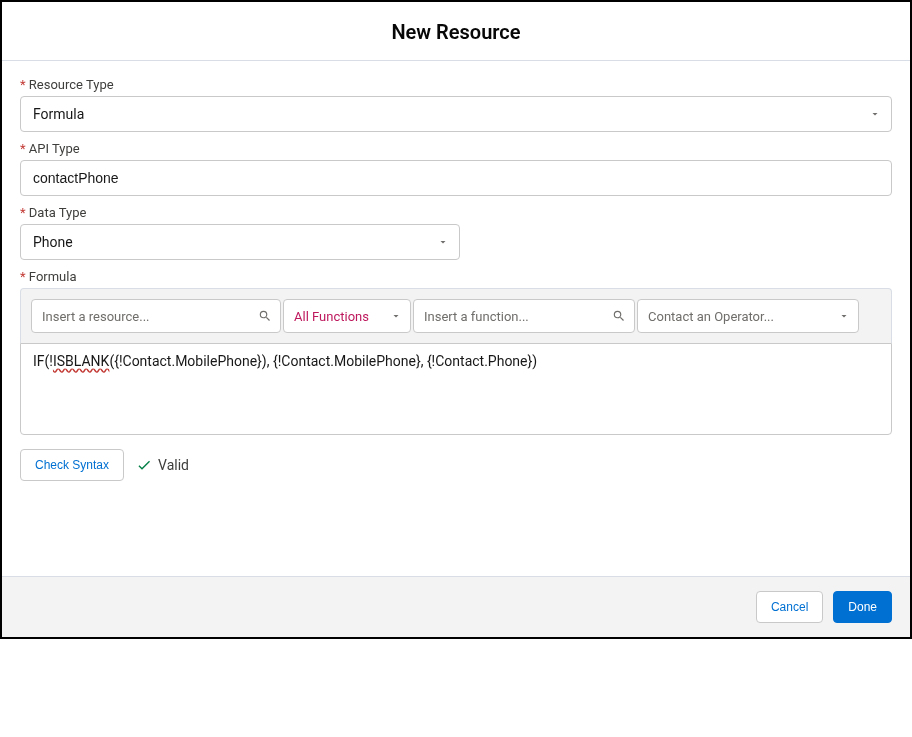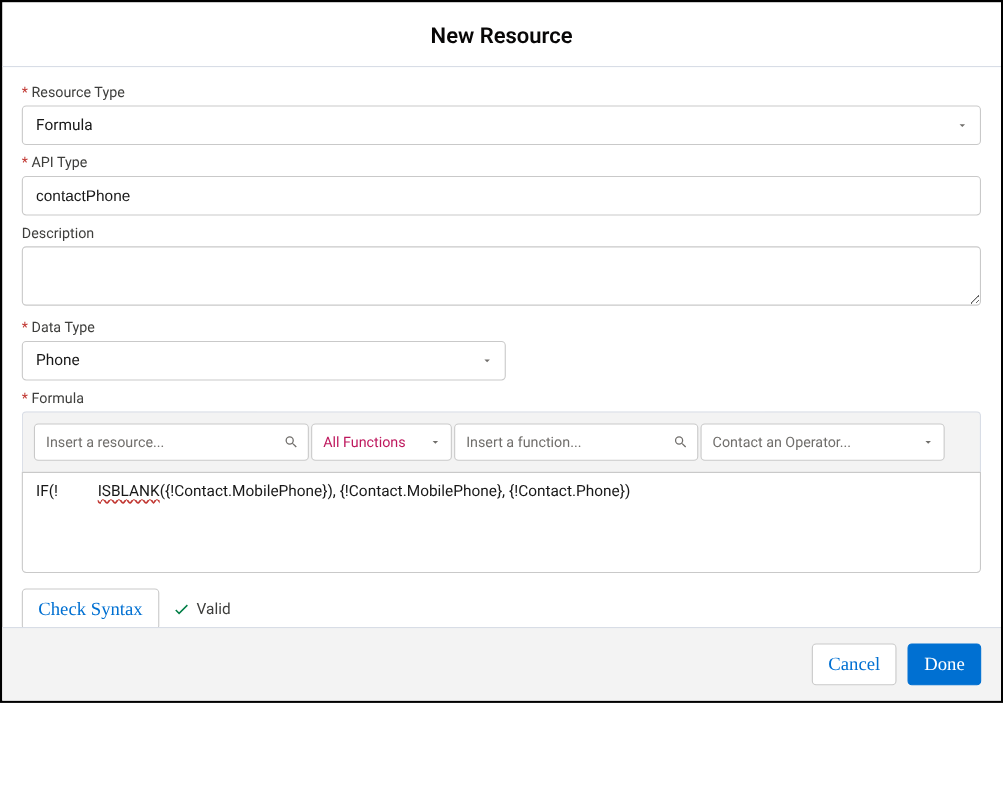--- a/index.html
+++ b/index.html
@@ -120,37 +120,35 @@
     padding: 8px 12px;
     font-size: 14px;
     line-height: 1.4;
     resize: both;
     font-family: inherit;
   }
   .formula-text .squiggly {
     text-decoration: underline wavy #c23934;
     text-decoration-skip-ink: none;
     text-underline-offset: 2px;
-    margin-left: 36px;
   }
   .syntax-row {
     margin-top: 14px;
     display: flex;
     align-items: center;
     gap: 12px;
   }
   .btn {
     border: 1px solid #c9c9c9;
     background: #fff;
     border-radius: 4px;
     padding: 8px 14px;
-    font-size: 17px;
+    font-size: 12px;
     cursor: pointer;
     color: #181818;
-    font-family: Liberation Serif, serif;
   }
   .btn-link { color: #0070d2; }
   .btn-brand {
     background: #0070d2;
     border-color: #0070d2;
     color: #fff;
     font-weight: 500;
   }
   .valid-badge {
     display: inline-flex;
@@ -192,24 +190,20 @@
             </svg>
         </span>
       </div>
     </div>
 
     <div class="form-group">
       <span class="field-label req">API Type</span>
       <input class="text-input" type="text" value="contactPhone" style="">
     </div>
 
-    <div class="form-group">
-      <span class="field-label">Description</span>
-      <textarea class="textarea" style=""></textarea>
-    </div>
 
     <div class="form-group">
       <span class="field-label req">Data Type</span>
       <div class="combobox data-type-combo">
         <span>Phone</span>
         <span class="caret">
           <svg width="12" height="12" viewBox="0 0 24 24">
               <path fill="currentColor" d="M7 10l5 5 5-5z"></path>
             </svg>
         </span>

